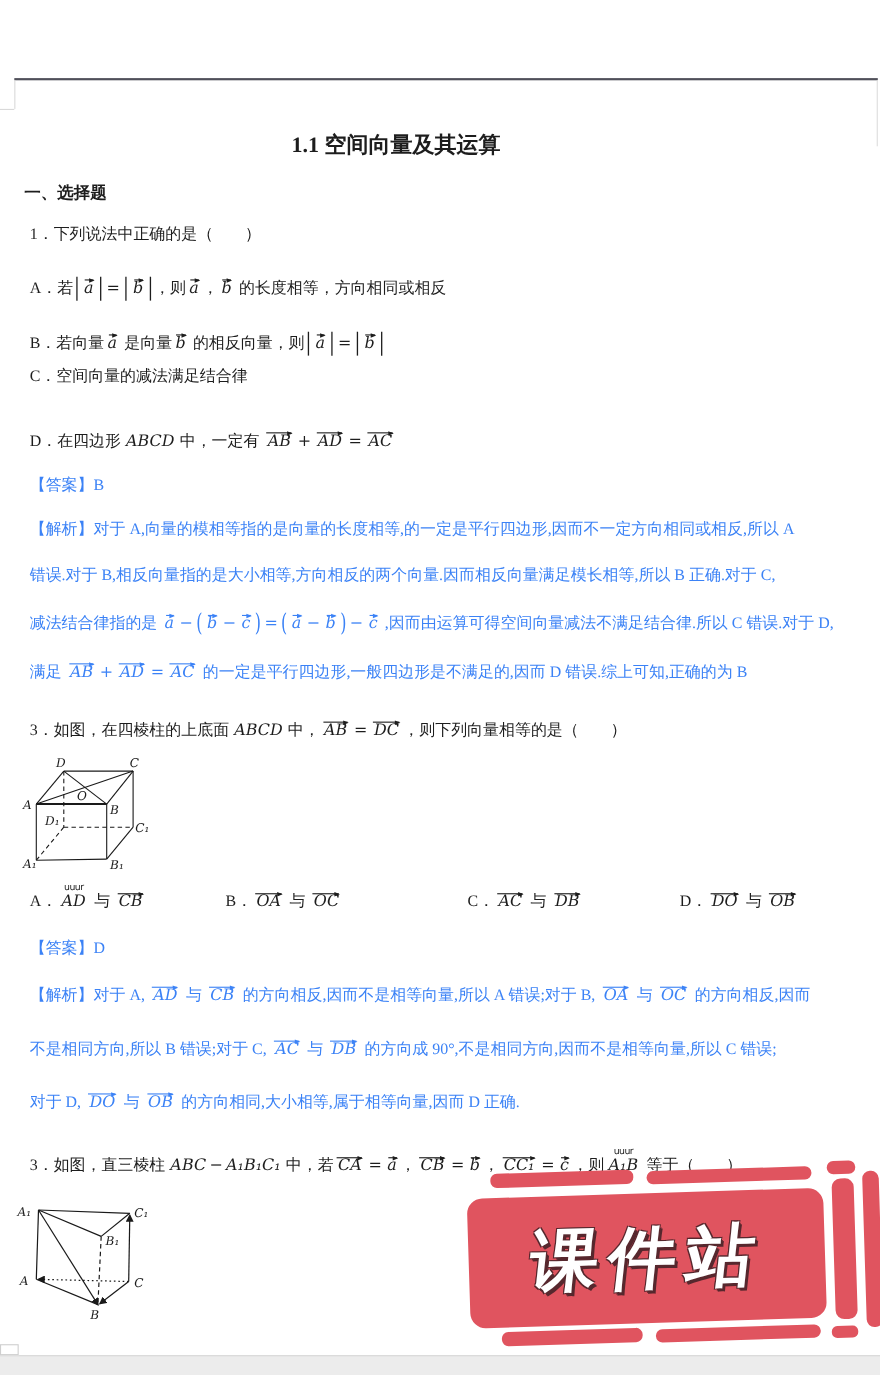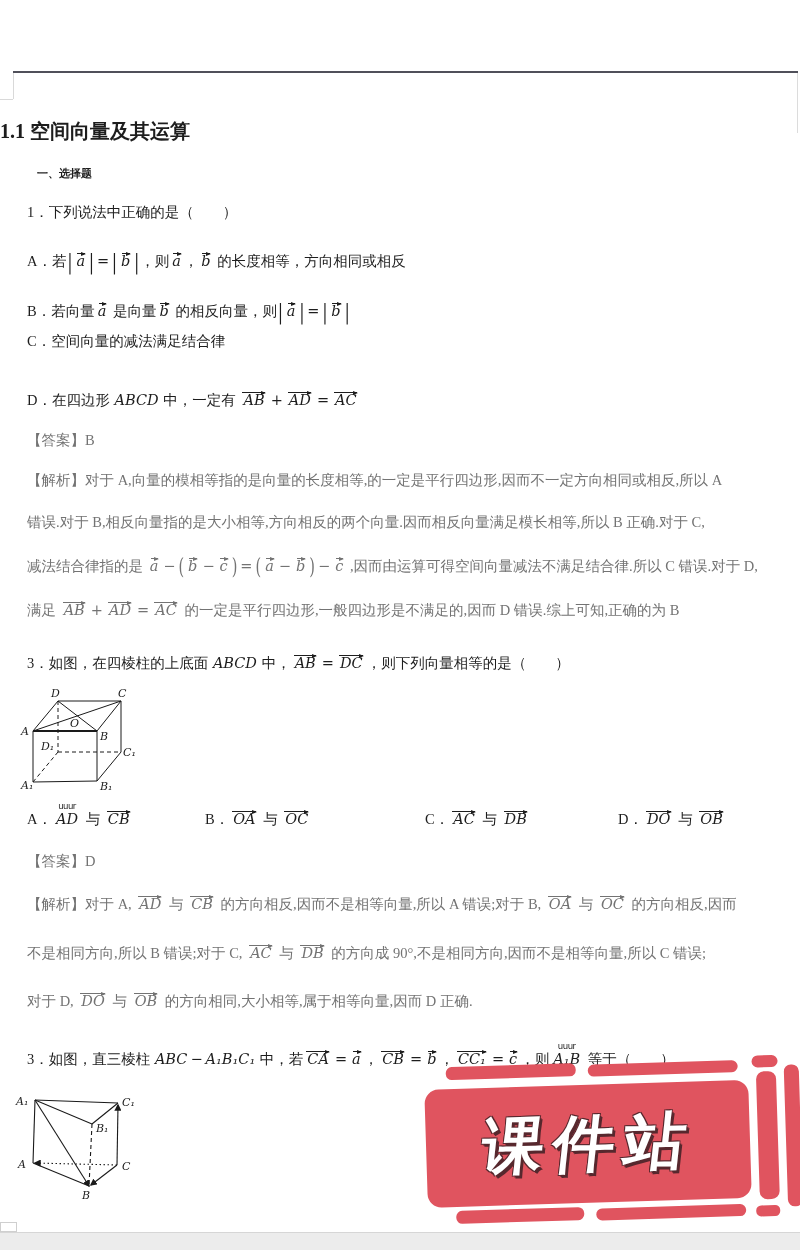--- a/index.html
+++ b/index.html
@@ -11,23 +11,23 @@
   }
   
   .sep-line{position:absolute;left:13px;top:71px;width:785px;height:2px;background:#50505a;}
   .corner-v{position:absolute;left:13px;top:73px;width:1px;height:26px;background:#d9d9d9;}
   .corner-h{position:absolute;left:0;top:99px;width:13px;height:1px;background:#d9d9d9;}
   .edge-r{position:absolute;left:797px;top:73px;width:1px;height:60px;background:#dcdcdc;}
   .bottom-strip{position:absolute;left:0;top:1232px;width:800px;height:18px;background:#ececec;border-top:1px solid #d6d6d6;box-sizing:border-box;}
   .next-page-corner{position:absolute;left:0;top:1222px;width:17px;height:10px;background:#fff;border:1px solid #cfcfcf;box-sizing:border-box;}
   
   .line{position:absolute;left:27px;white-space:nowrap;}
-  .doc-title{position:absolute;top:118px;left:0;width:720px;font-size:20px;font-weight:bold;white-space:nowrap;}
-  .section-head{position:absolute;left:22px;top:166px;font-size:11px;font-weight:bold;white-space:nowrap;margin-left:15px;}
-  .red{color:#737373;}
+  .doc-title{position:absolute;top:118px;left:0;width:720px;text-align:center;font-size:20px;font-weight:bold;white-space:nowrap;}
+  .section-head{position:absolute;left:22px;top:166px;font-size:15px;font-weight:bold;white-space:nowrap;}
+  .red{color:#3b82f6;}
   
   .fm-t{font-family:Liberation Serif, serif;}
   .fm-v{font-family:"DejaVu Serif","Liberation Serif",serif;font-style:italic;padding:0 1px;}
   .fm-op{font-family:"DejaVu Serif","Liberation Serif",serif;padding:0 2px;}
   .fm-par{display:inline-block;transform:scaleY(1.55);font-family:"DejaVu Serif",serif;padding:0 1px;}
   .fm-bar{display:inline-block;transform:scaleY(1.5);padding:0 1px;font-family:"DejaVu Sans",sans-serif;}
   .fm-vec{display:inline-block;position:relative;margin:0 3px;font-family:"DejaVu Serif","Liberation Serif",serif;font-style:italic;}
   .fm-base{padding:0 1px;}
   .fm-arrow{position:absolute;left:0;right:1px;top:-5px;height:5px;border-bottom:1px solid currentColor;}
   .fm-arrow::after{content:"";position:absolute;right:-1px;bottom:-3px;width:0;height:0;

